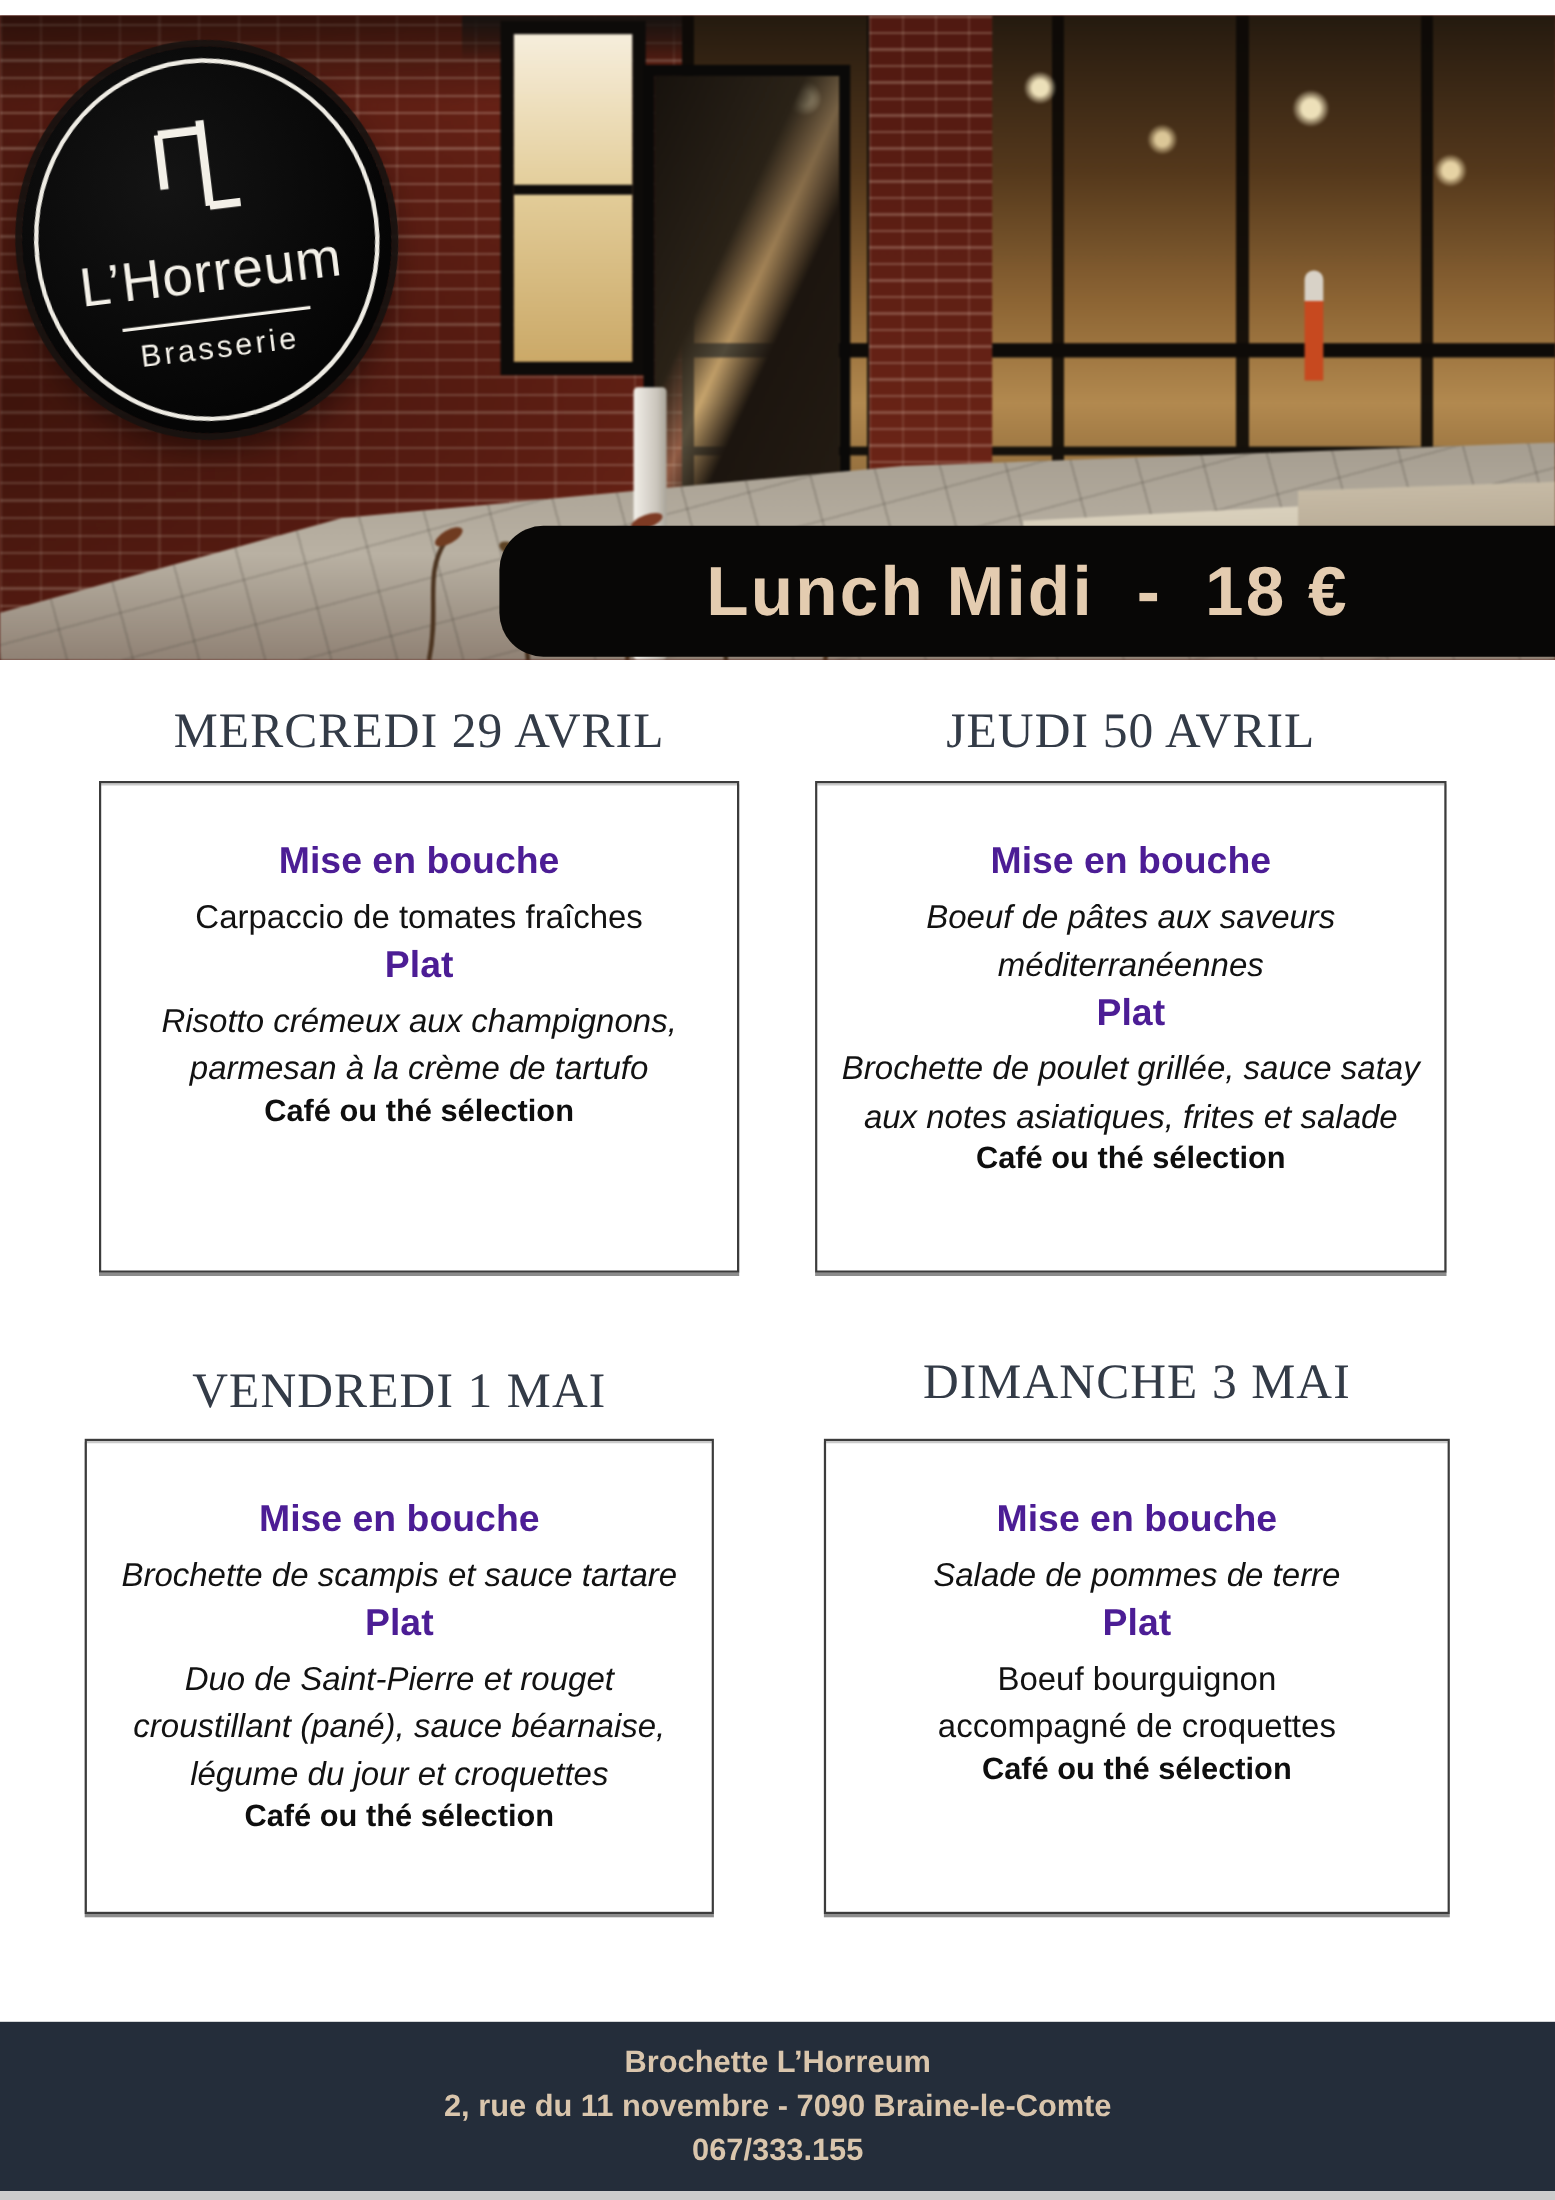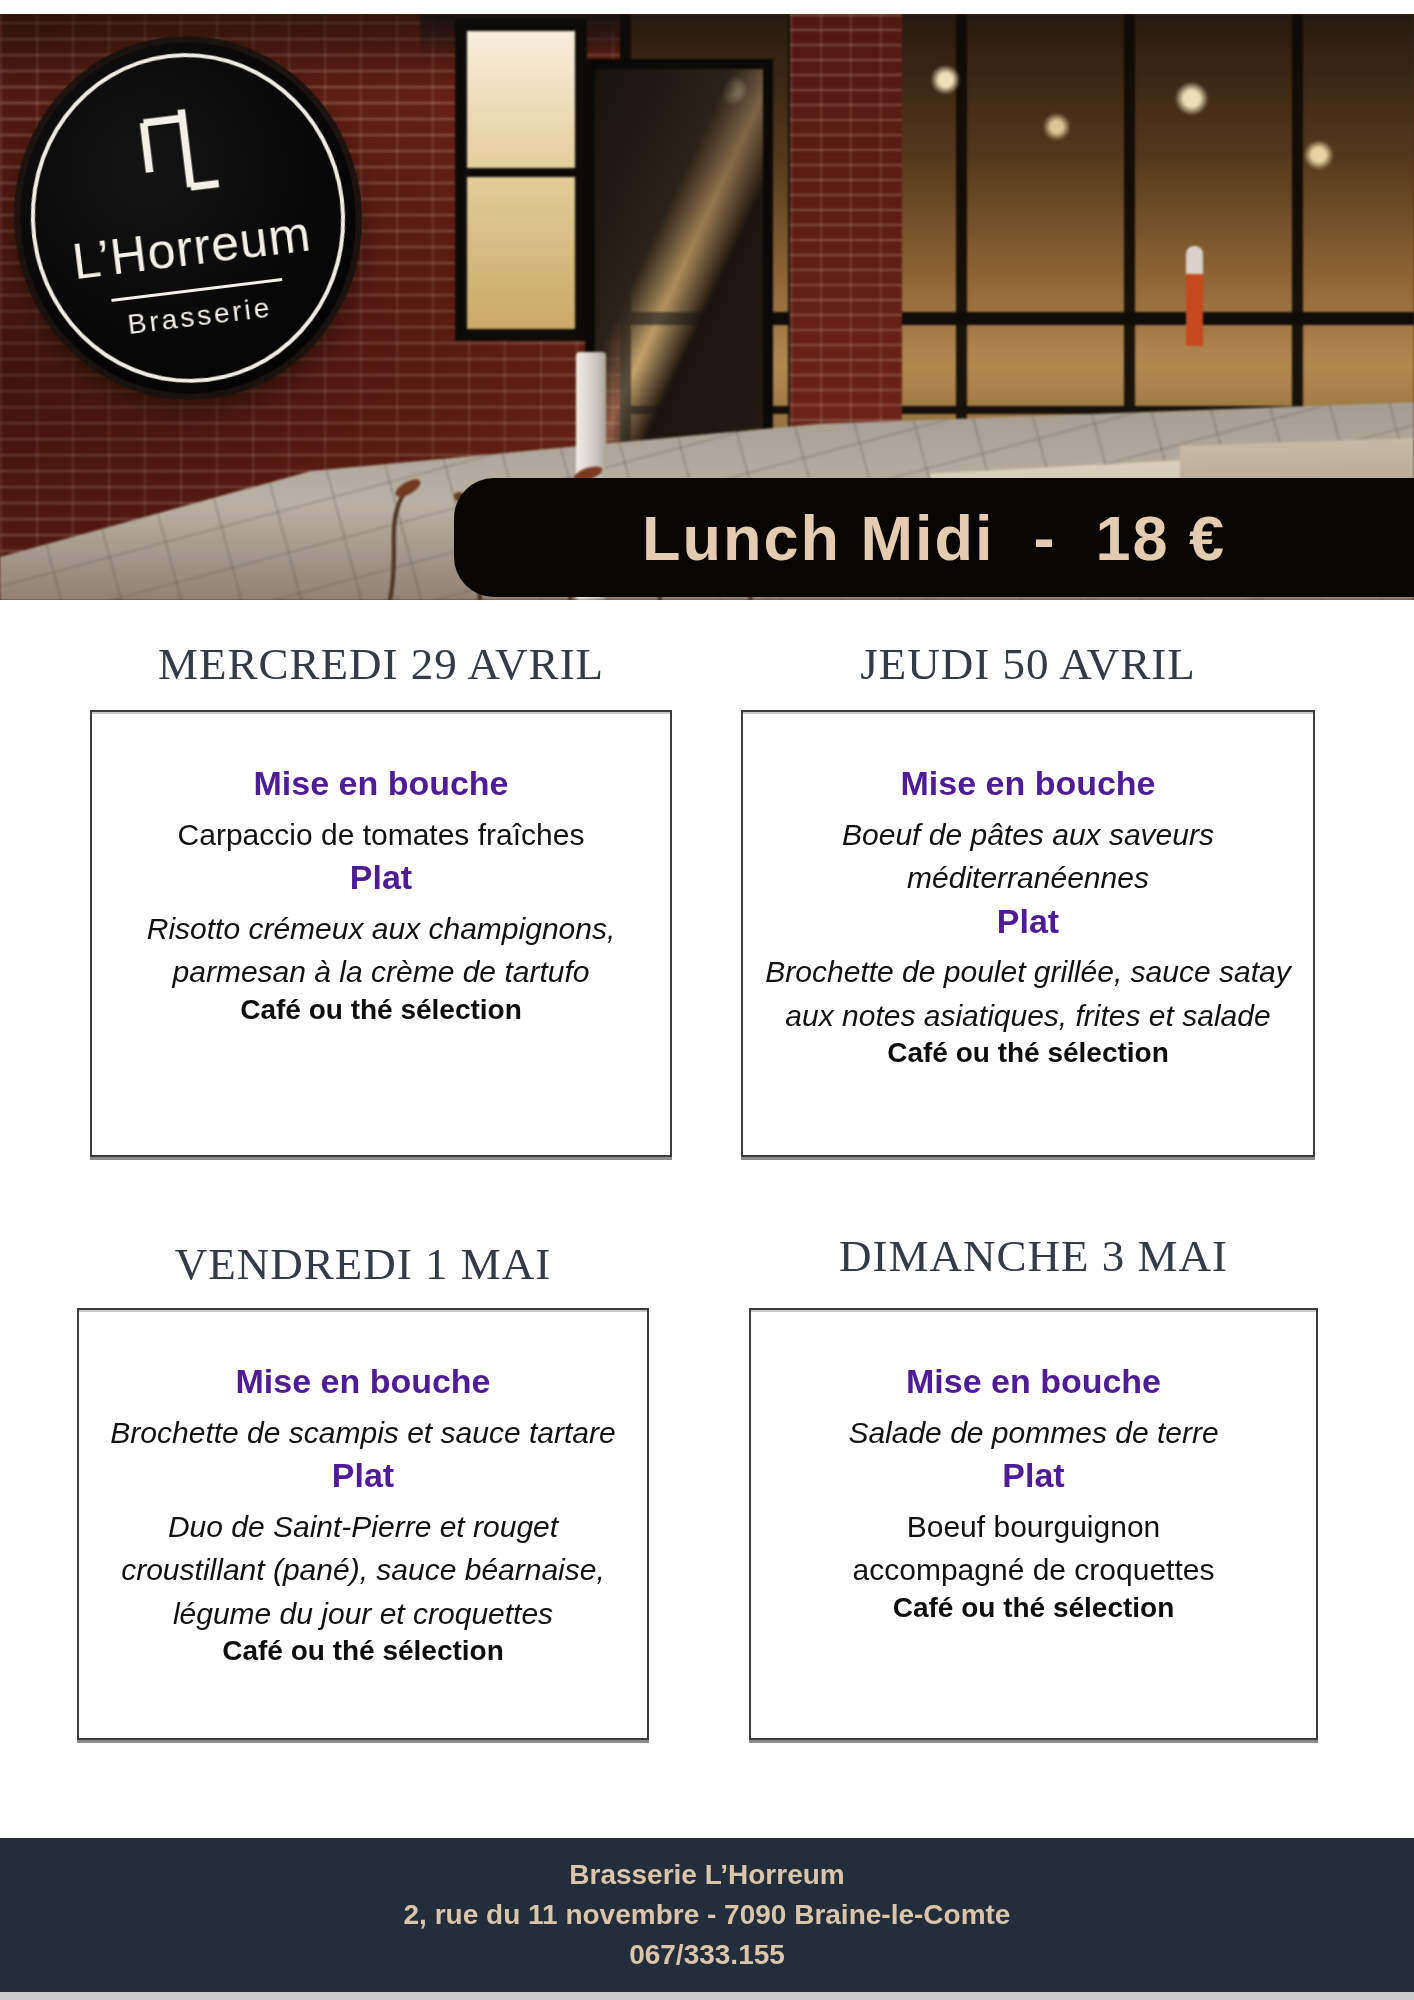--- a/index.html
+++ b/index.html
@@ -189,19 +189,19 @@
   <div class="card c4">
     <div class="lbl">Mise en bouche</div>
     <div class="line it">Salade de pommes de terre</div>
     <div class="lbl plat">Plat</div>
     <div class="line">Boeuf bourguignon</div>
     <div class="line">accompagné de croquettes</div>
     <div class="coffee">Café ou thé sélection</div>
   </div>
 
   <div class="footer">
-    <div>Brasserie L’Horreum</div>
+    <div>Brochette L’Horreum</div>
     <div>2, rue du 11 novembre - 7090 Braine-le-Comte</div>
     <div>067/333.155</div>
   </div>
   <div class="bottom-strip"></div>
 
 </div>
 
 </body></html>

